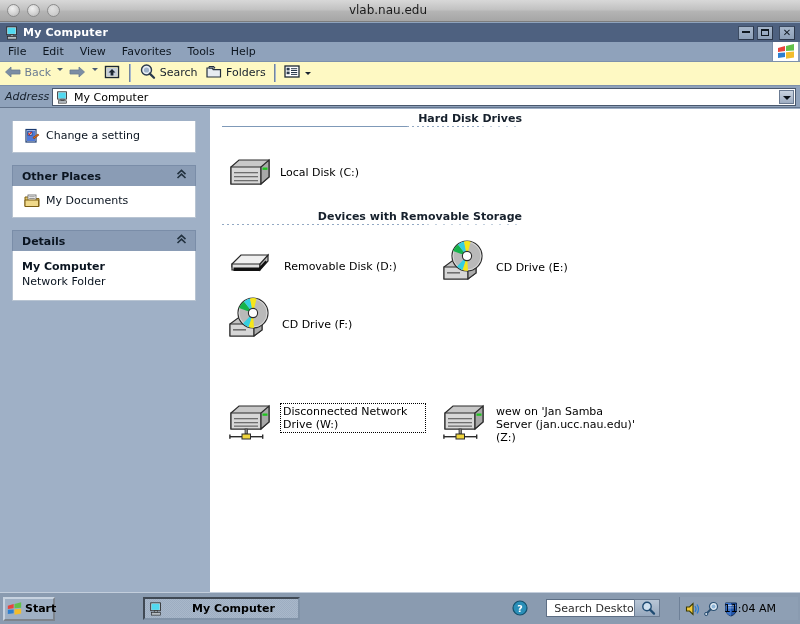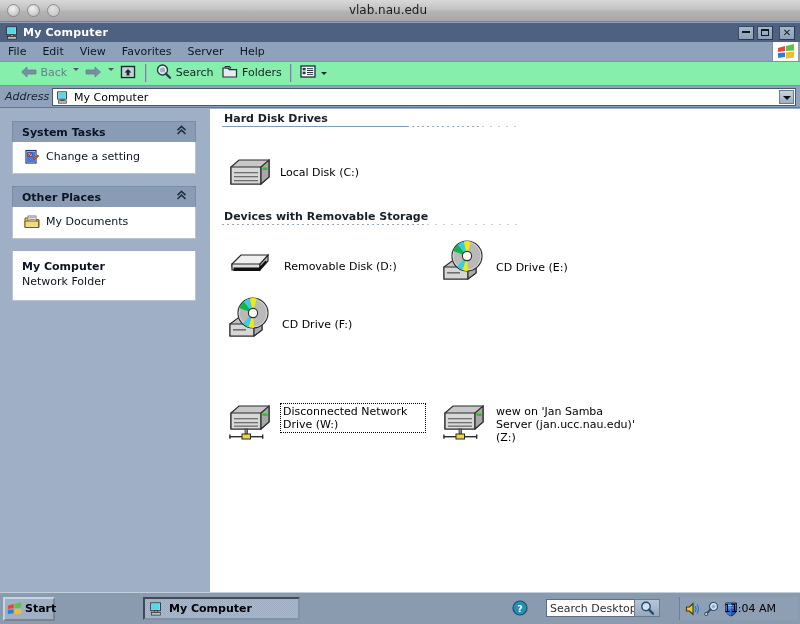--- a/index.html
+++ b/index.html
@@ -130,25 +130,24 @@
     width: 26px; height: 19px;
     background: #ffffff;
     border-left: 1px solid #7d91ac;
     box-sizing: border-box;
   }
 
   
   #xp-toolbar {
     position: relative;
     height: 24px;
-    background: #86efac;
+    background: #fef9c3;
     border-bottom: 1px solid #7d91ac;
     box-sizing: border-box;
     white-space: nowrap;
-    padding-left: 16px;
   }
   .tb-item {
     display: inline-block;
     vertical-align: top;
     height: 22px;
     padding: 0 4px;
     line-height: 22px;
     font-size: 11px;
     color: #16202c;
   }
@@ -289,20 +288,21 @@
     margin-bottom: 2px;
   }
   .detail-sub {
     font-size: 11px;
     color: #0a1420;
   }
 
   
   .group {
     position: absolute;
+    text-align: right;
   }
   .group-title {
     font-size: 11px;
     font-weight: bold;
     color: #16202c;
     padding-left: 2px;
     white-space: nowrap;
   }
   .group-rule {
     position: relative;
@@ -345,20 +345,21 @@
   }
 
   
   #taskbar {
     position: absolute;
     left: 0; bottom: 0;
     width: 800px; height: 32px;
     background: #8a9bb0;
     border-top: 1px solid #c3cedc;
     box-sizing: border-box;
+    text-align: center;
   }
   #start-btn {
     position: absolute;
     left: 3px; top: 4px;
     width: 52px; height: 24px;
     background: #9fb0c4;
     border: 2px outset #c8d3e0;
     box-sizing: border-box;
     font-size: 11px;
     font-weight: bold;
@@ -461,21 +462,21 @@
       </div>
       <div class="xp-ctl" id="xp-max">
         <span class="ctl-glyph" style="position:absolute;left:3px;top:2px;width:8px;height:7px;border:1px solid #101820;border-top-width:2px;box-sizing:border-box;"></span>
       </div>
       <div class="xp-ctl" id="xp-close">
         <span class="ctl-glyph" style="font-weight:bold;font-size:10px;line-height:12px;">✕</span>
       </div>
     </div>
 
     <div id="xp-menubar">
-      <span class="menu-item">File</span><span class="menu-item">Edit</span><span class="menu-item">View</span><span class="menu-item">Favorites</span><span class="menu-item">Server</span><span class="menu-item">Help</span>
+      <span class="menu-item">File</span><span class="menu-item">Edit</span><span class="menu-item">View</span><span class="menu-item">Favorites</span><span class="menu-item">Tools</span><span class="menu-item">Help</span>
       <div id="menu-flag">
         <svg width="18" height="16" viewBox="0 0 18 16" style="margin:2px 0 0 4px;">
           <path d="M1 4 L8 2 L8 7 L1 8 Z" fill="#e8443b"></path>
           <path d="M9 2 L17 0 L17 6.5 L9 7 Z" fill="#62c04a"></path>
           <path d="M1 9 L8 8.5 L8 13 L1 14 Z" fill="#2d7fd0"></path>
           <path d="M9 8.3 L17 7.6 L17 13.5 L9 14.8 Z" fill="#f2bc2c"></path>
         </svg>
       </div>
     </div>
 
@@ -538,29 +539,20 @@
             <span class="caret"></span>
           </div>
       </div>
     </div>
 
     <div id="xp-body">
 
       <div id="sidebar">
 
         <div class="panel">
-          <div class="panel-header">
-            <span>System Tasks</span>
-            <span class="panel-chevron">
-              <svg width="11" height="11" viewBox="0 0 11 11">
-                <path d="M1.5 5.2 L5.5 1.4 L9.5 5.2" fill="none" stroke="#22313f" stroke-width="1.6"></path>
-                <path d="M1.5 9 L5.5 5.2 L9.5 9" fill="none" stroke="#22313f" stroke-width="1.6"></path>
-              </svg>
-            </span>
-          </div>
           <div class="panel-body">
             <div class="panel-row">
               <span class="picon">
                 <svg width="16" height="16" viewBox="0 0 16 16">
                   <rect x="2" y="1.5" width="10" height="12.5" fill="#fff" stroke="#1a3a70" stroke-width="1.2"></rect>
                   <rect x="3" y="2.5" width="8" height="10.5" fill="#4f79d8"></rect>
                   <rect x="4" y="4" width="4" height="3.2" fill="#fff" stroke="#1a3a70" stroke-width="0.8"></rect>
                   <path d="M4.3 5.4 L5.4 6.6 L7.6 3.9" fill="none" stroke="#d21f1f" stroke-width="1.1"></path>
                   <path d="M9 9.5 L14 6 L14.8 7.2 L10 10.8 Z" fill="#e06c1a" stroke="#8a3d07" stroke-width="0.7"></path>
                 </svg>
@@ -590,20 +582,29 @@
                   <rect x="5.2" y="5" width="5.6" height="0.8" fill="#7a7a7a"></rect>
                   <path d="M1 7 L14.6 7 L14.6 13.5 L1 13.5 Z" fill="#f0d98a" stroke="#7a5c10" stroke-width="1"></path>
                 </svg>
               </span>
               <span>My Documents</span>
             </div>
           </div>
         </div>
 
         <div class="panel">
+          <div class="panel-header">
+            <span>Details</span>
+            <span class="panel-chevron">
+              <svg width="11" height="11" viewBox="0 0 11 11">
+                <path d="M1.5 5.2 L5.5 1.4 L9.5 5.2" fill="none" stroke="#22313f" stroke-width="1.6"></path>
+                <path d="M1.5 9 L5.5 5.2 L9.5 9" fill="none" stroke="#22313f" stroke-width="1.6"></path>
+              </svg>
+            </span>
+          </div>
           <div class="panel-body" style="padding-top:9px;padding-bottom:12px;">
             <div class="detail-title">My Computer</div>
             <div class="detail-sub">Network Folder</div>
           </div>
         </div>
 
       </div>
 
       <div id="content">
 

